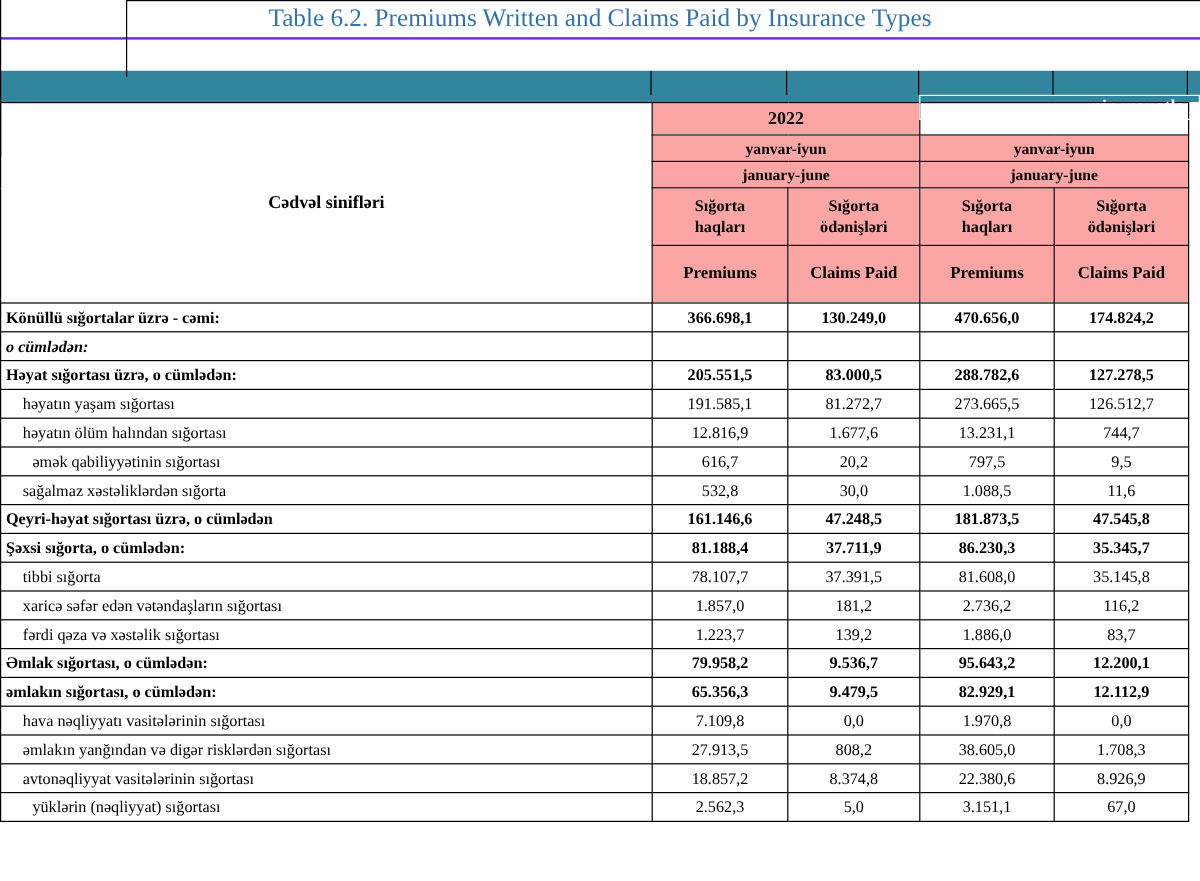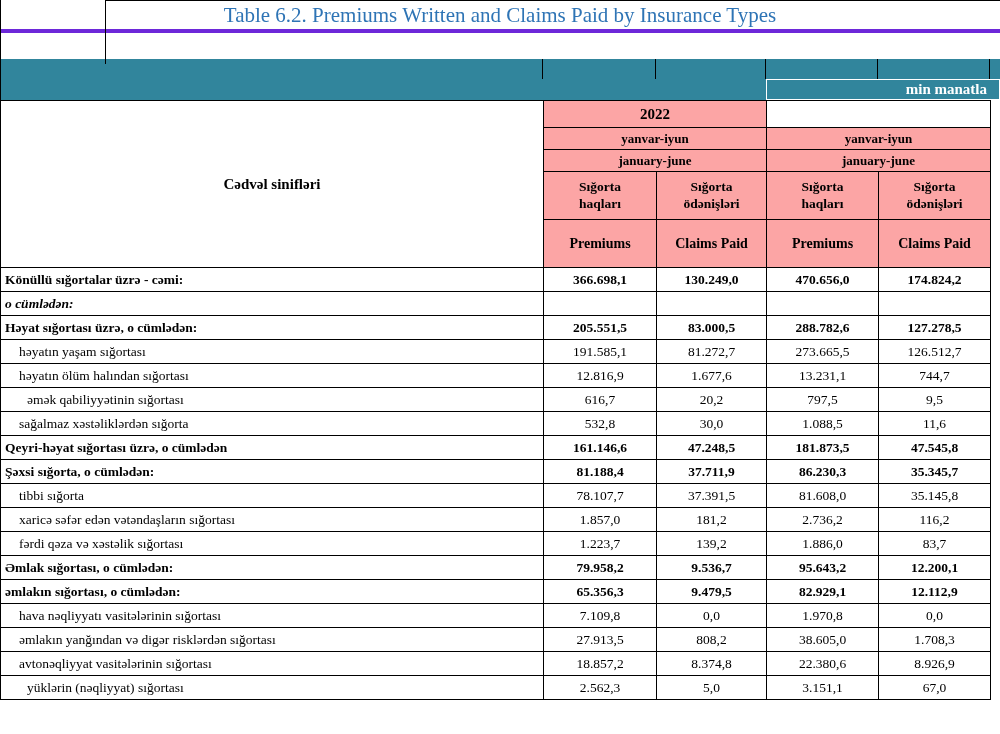--- a/index.html
+++ b/index.html
@@ -11,26 +11,26 @@
   .topline   { position:absolute; top:0; left:105px; width:895px; border-top:1px solid #000; }
   .leftline  { position:absolute; top:0; left:0; height:131px; border-left:1px solid #000; }
   .vline105  { position:absolute; top:0; left:105px; height:64px; border-left:1px solid #000; }
 
   .title-az {
     height:30px; line-height:32px; padding-left:90px; text-align:center;
     color:#17375E; font-weight:bold; font-size:19px; white-space:nowrap;
   }
   .title-en {
     height:33px; line-height:30px; text-align:center;
-    color:#2E74B5; font-size:21px; border-bottom:4px solid #6d28d9; box-sizing:border-box;
+    color:#2E74B5; font-size:21px; border-bottom:2px solid #6d28d9; box-sizing:border-box;
     white-space:nowrap;
   }
   .gap { height:26px; }
 
-  .teal { height:41px; background:#31859C; }
+  .teal { height:26px; background:#31859C; }
   .teal-r1 { display:flex; height:20px; }
   .teal-r1 .tc { box-sizing:border-box; border-right:1px solid #000; height:100%; }
   .teal-r1 .w0 { width:543px; } .teal-r1 .w1 { width:113px; }
   .teal-r1 .w2 { width:110px; } .teal-r1 .w3 { width:112px; }
   .teal-r1 .w4 { width:112px; } .teal-r1 .wf { flex:1; border-right:none; }
   .teal-r2 { display:flex; height:21px; justify-content:flex-end; }
   .unit-cell {
     box-sizing:border-box; width:234px; height:21px; border:1px solid #fff;
     color:#fff; font-weight:bold; font-size:15px; line-height:19px;
     text-align:right; padding-right:12px; white-space:nowrap;

